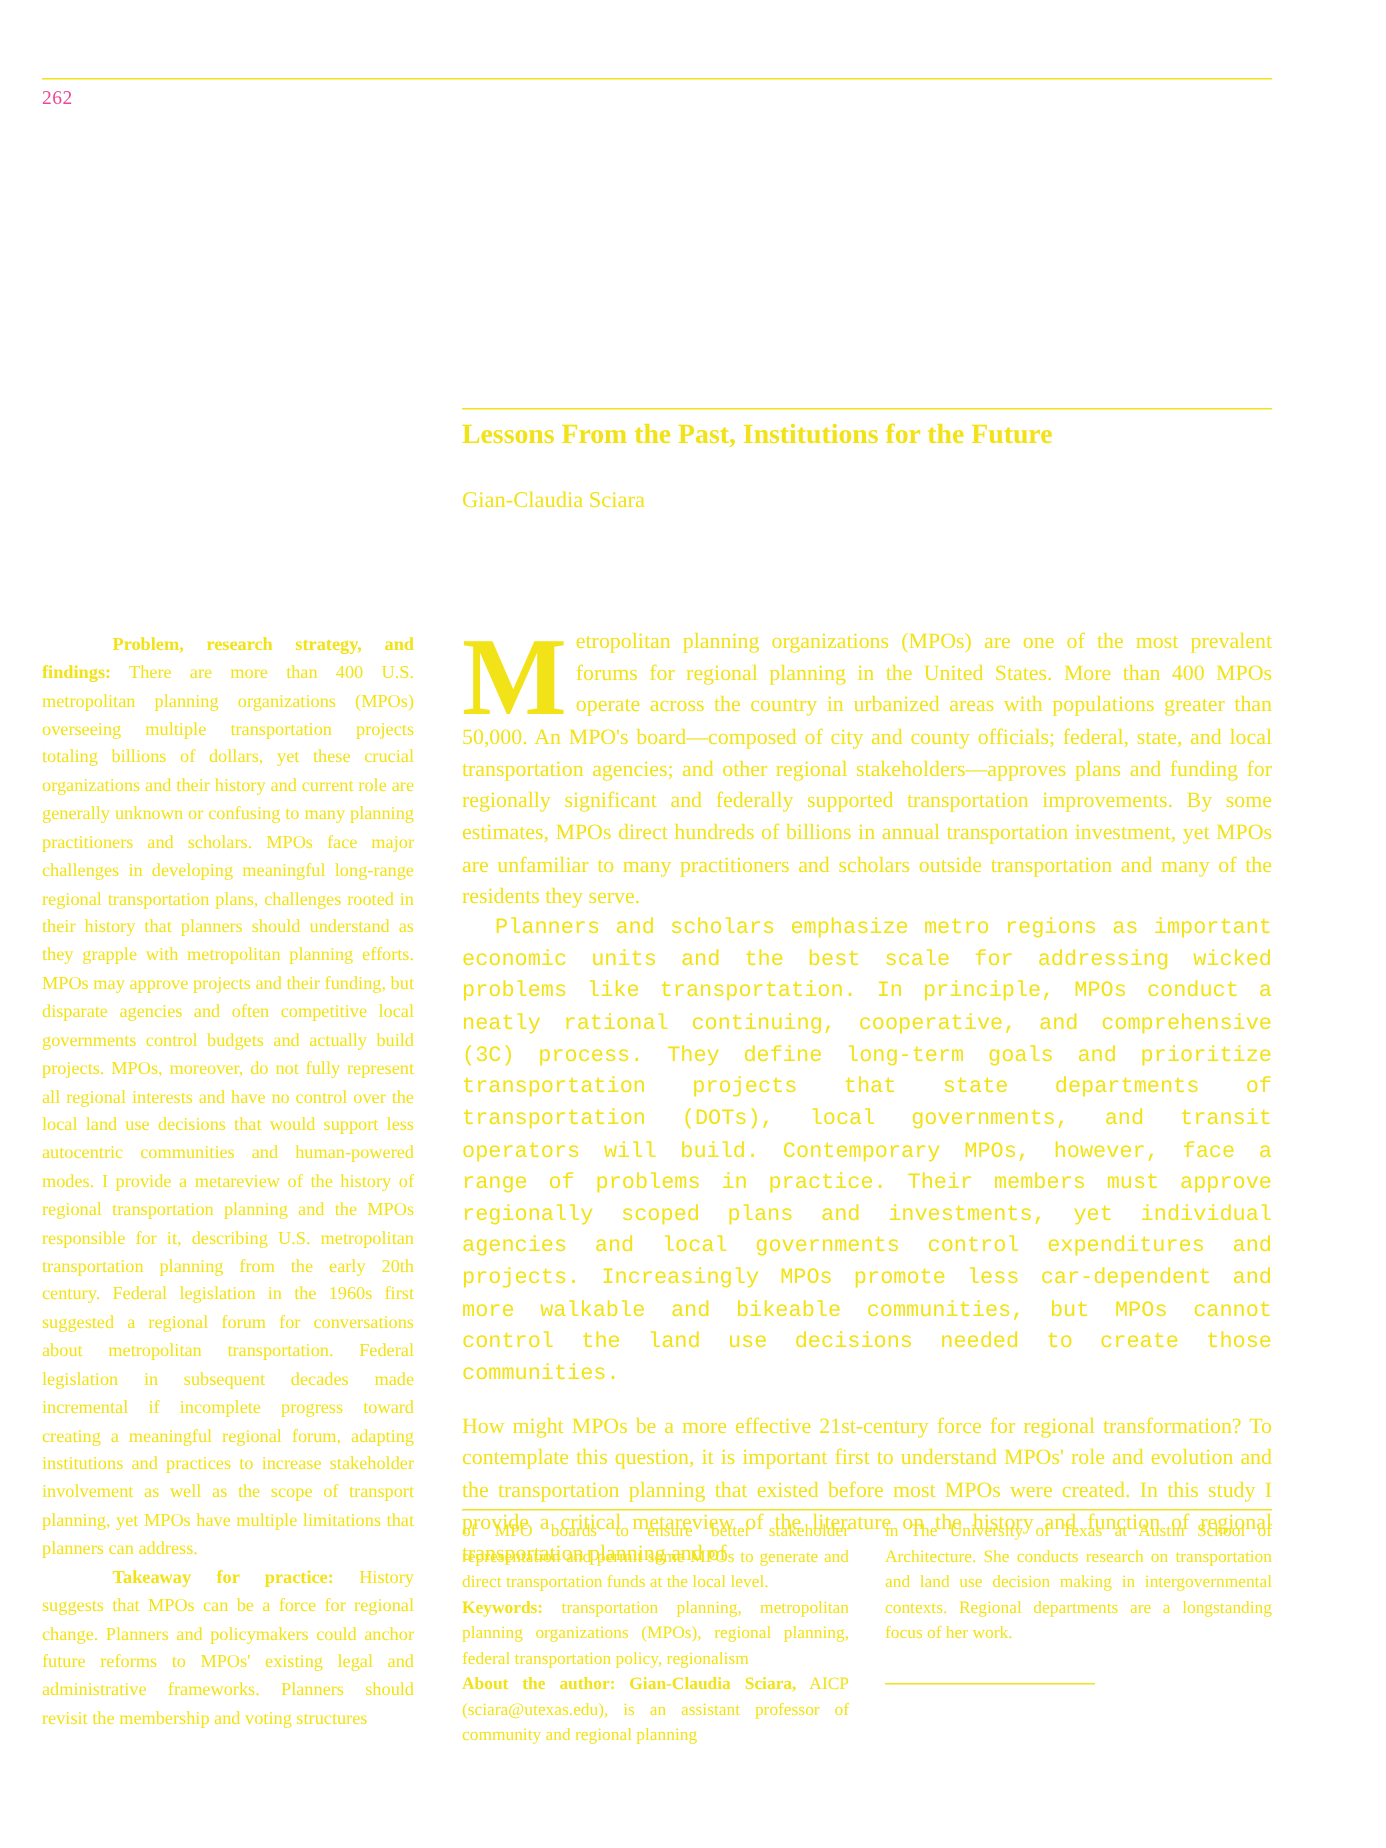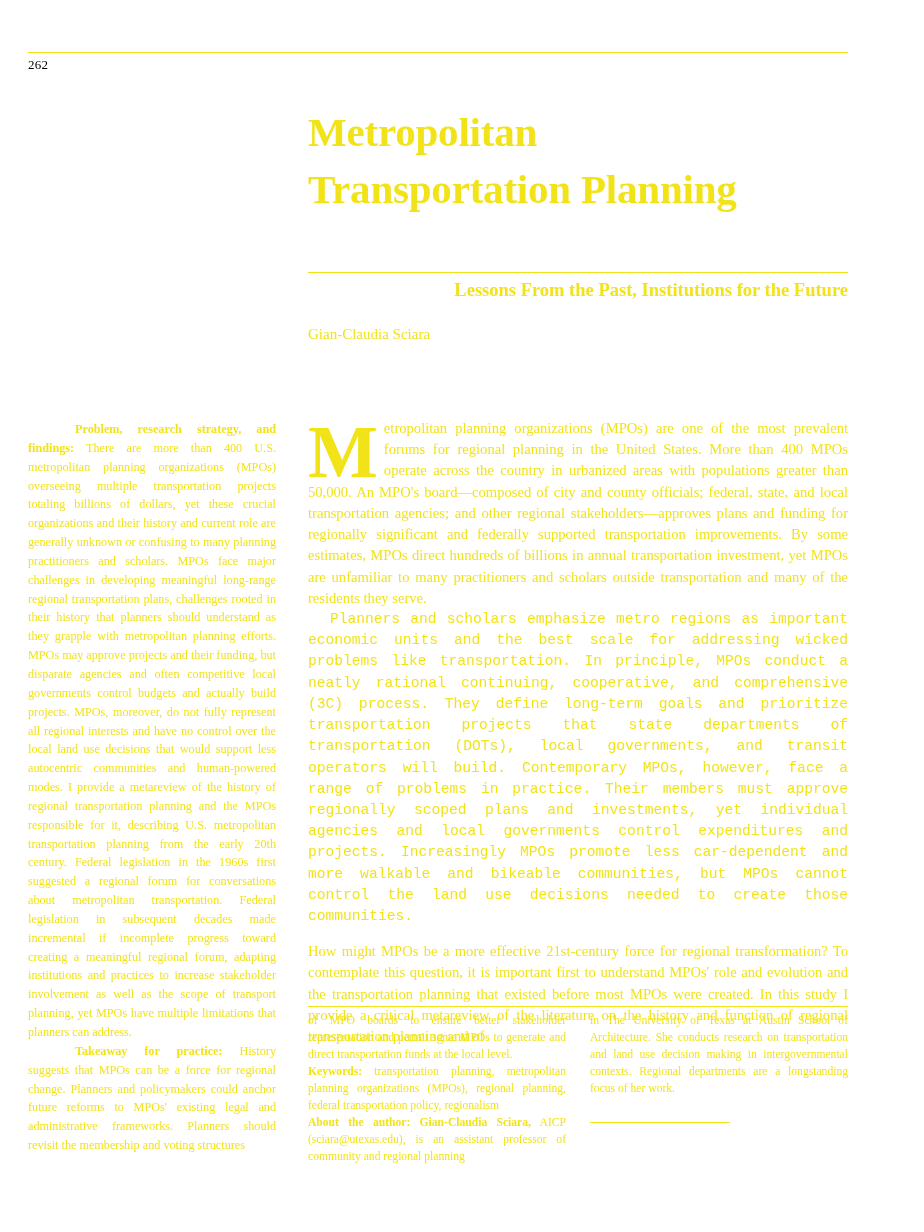--- a/index.html
+++ b/index.html
@@ -26,21 +26,21 @@
     height: 1px;
     background: #f2e318;
   }
 
   .folio {
     position: absolute;
     left: 28px;
     top: 57px;
     font-size: 13px;
     letter-spacing: 0.3px;
-    color: #000000;
+    color: #ec4899;
   }
 
   
   .title-block {
     position: absolute;
     left: 308px;
     top: 104px;
     width: 540px;
   }
   .title {
@@ -62,21 +62,20 @@
   }
   .subtitle {
     position: absolute;
     left: 308px;
     top: 278px;
     width: 540px;
     font-weight: bold;
     font-size: 18.5px;
     line-height: 1.3;
     color: #f2e318;
-    text-align: right;
   }
   .author {
     position: absolute;
     left: 308px;
     top: 326px;
     width: 540px;
     font-size: 15px;
     color: #f2e318;
   }
 
@@ -171,26 +170,20 @@
 </style>
 </head>
 <body>
 
 <div class="page">
 
   <div class="top-rule"></div>
 
   <div class="folio">262</div>
 
-  <div class="title-block">
-    <h1 class="title">
-      <span>Metropolitan</span><br>
-      <span>Transportation Planning</span>
-    </h1>
-  </div>
 
   <div class="title-rule"></div>
 
   <div class="subtitle">Lessons From the Past, Institutions for the Future</div>
 
   <div class="author">Gian-Claudia Sciara</div>
 
   <div class="abstract">
     <p><span class="lead-label">Problem, research strategy, and findings:</span><span> There are more than 400 U.S. metropolitan planning organizations (MPOs) overseeing multiple transportation projects totaling billions of dollars, yet these crucial organizations and their history and current role are generally unknown or confusing to many planning practitioners and scholars. MPOs face major challenges in developing meaningful long-range regional transportation plans, challenges rooted in their history that planners should understand as they grapple with metropolitan planning efforts. MPOs may approve projects and their funding, but disparate agencies and often competitive local governments control budgets and actually build projects. MPOs, moreover, do not fully represent all regional interests and have no control over the local land use decisions that would support less autocentric communities and human-powered modes. I provide a metareview of the history of regional transportation planning and the MPOs responsible for it, describing U.S. metropolitan transportation planning from the early 20th century. Federal legislation in the 1960s first suggested a regional forum for conversations about metropolitan transportation. Federal legislation in subsequent decades made incremental if incomplete progress toward creating a meaningful regional forum, adapting institutions and practices to increase stakeholder involvement as well as the scope of transport planning, yet MPOs have multiple limitations that planners can address.</span></p>
     <p><span class="lead-label">Takeaway for practice:</span><span> History suggests that MPOs can be a force for regional change. Planners and policymakers could anchor future reforms to MPOs' existing legal and administrative frameworks. Planners should revisit the membership and voting structures</span></p>

